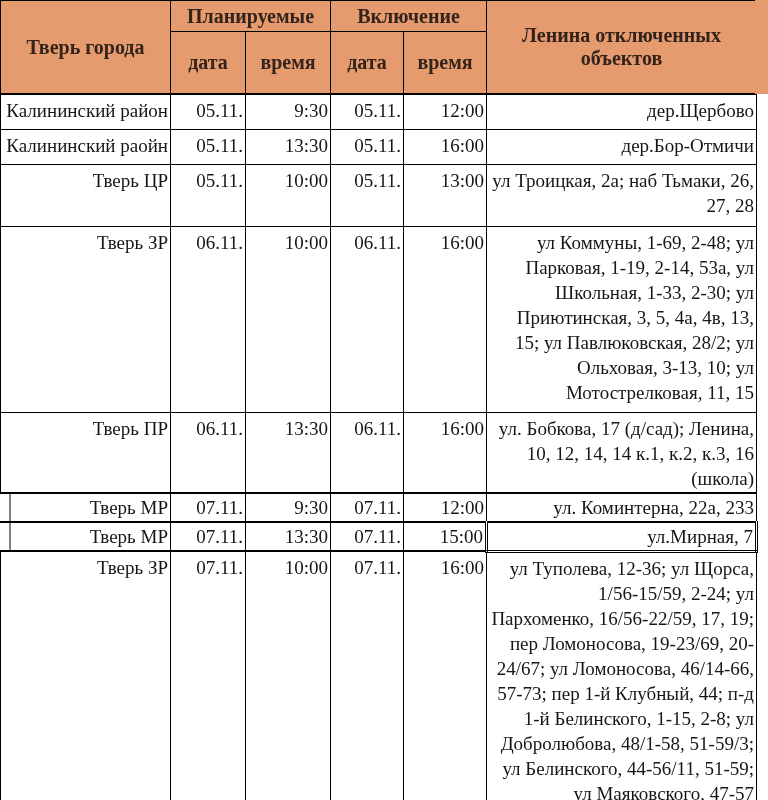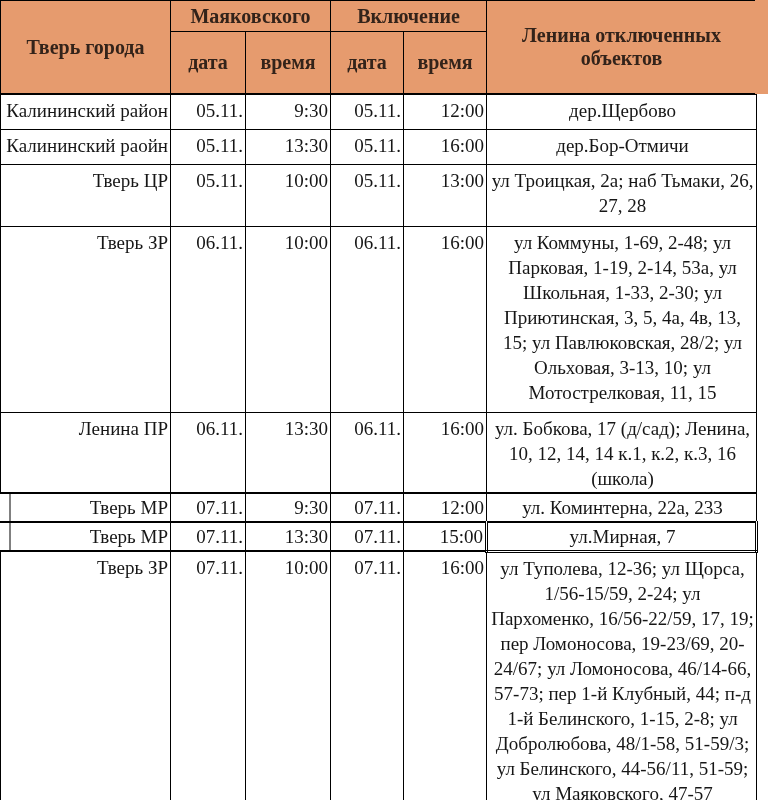--- a/index.html
+++ b/index.html
@@ -44,21 +44,21 @@
 
   tbody td{
     font-size:19px;
     color:var(--body-text);
     vertical-align:top;
     text-align:right;
     line-height:25px;
     padding:3px 2px 1px 2px;
   }
   tbody td.addr{
-    text-align:center;
+    text-align:right;
     padding-left:4px;
     padding-right:2px;
   }
   tr.r1{height:35px;}
   tr.r2{height:35px;padding-left:33px;}
   tr.r3{height:62px;}
   tr.r4{height:186px;}
   tr.r5{height:76px;}
   tr.r6{height:27px;}
   tr.r7{height:27px;}
@@ -99,21 +99,21 @@
     <col class="c-district">
       <col class="c-pdate">
       <col class="c-ptime">
     <col class="c-odate">
       <col class="c-otime">
       <col class="c-addr">
   </colgroup>
   <thead>
     <tr class="tier1">
       <th rowspan="2">Тверь города</th>
-      <th colspan="2">Маяковского</th>
+      <th colspan="2">Планируемые</th>
       <th colspan="2">Включение</th>
       <th rowspan="2">Ленина отключенных объектов</th>
     </tr>
     <tr class="tier2">
       <th>дата</th>
       <th>время</th>
       <th>дата</th>
       <th>время</th>
     </tr>
   </thead>
@@ -144,21 +144,21 @@
     </tr>
     <tr class="r4">
       <td>Тверь ЗР</td>
       <td>06.11.</td>
       <td>10:00</td>
       <td>06.11.</td>
       <td>16:00</td>
       <td class="addr">ул Коммуны, 1-69, 2-48; ул Парковая, 1-19, 2-14, 53а, ул Школьная, 1-33, 2-30; ул Приютинская, 3, 5, 4а, 4в, 13, 15; ул Павлюковская, 28/2; ул Ольховая, 3-13, 10; ул Мотострелковая, 11, 15</td>
     </tr>
     <tr class="r5">
-      <td>Ленина ПР</td>
+      <td>Тверь ПР</td>
       <td>06.11.</td>
       <td>13:30</td>
       <td>06.11.</td>
       <td>16:00</td>
       <td class="addr">ул. Бобкова, 17 (д/сад); Ленина, 10, 12, 14, 14 к.1, к.2, к.3, 16 (школа)</td>
     </tr>
     <tr class="r6 thick-top notch">
       <td>Тверь МР</td>
       <td>07.11.</td>
       <td>9:30</td>

